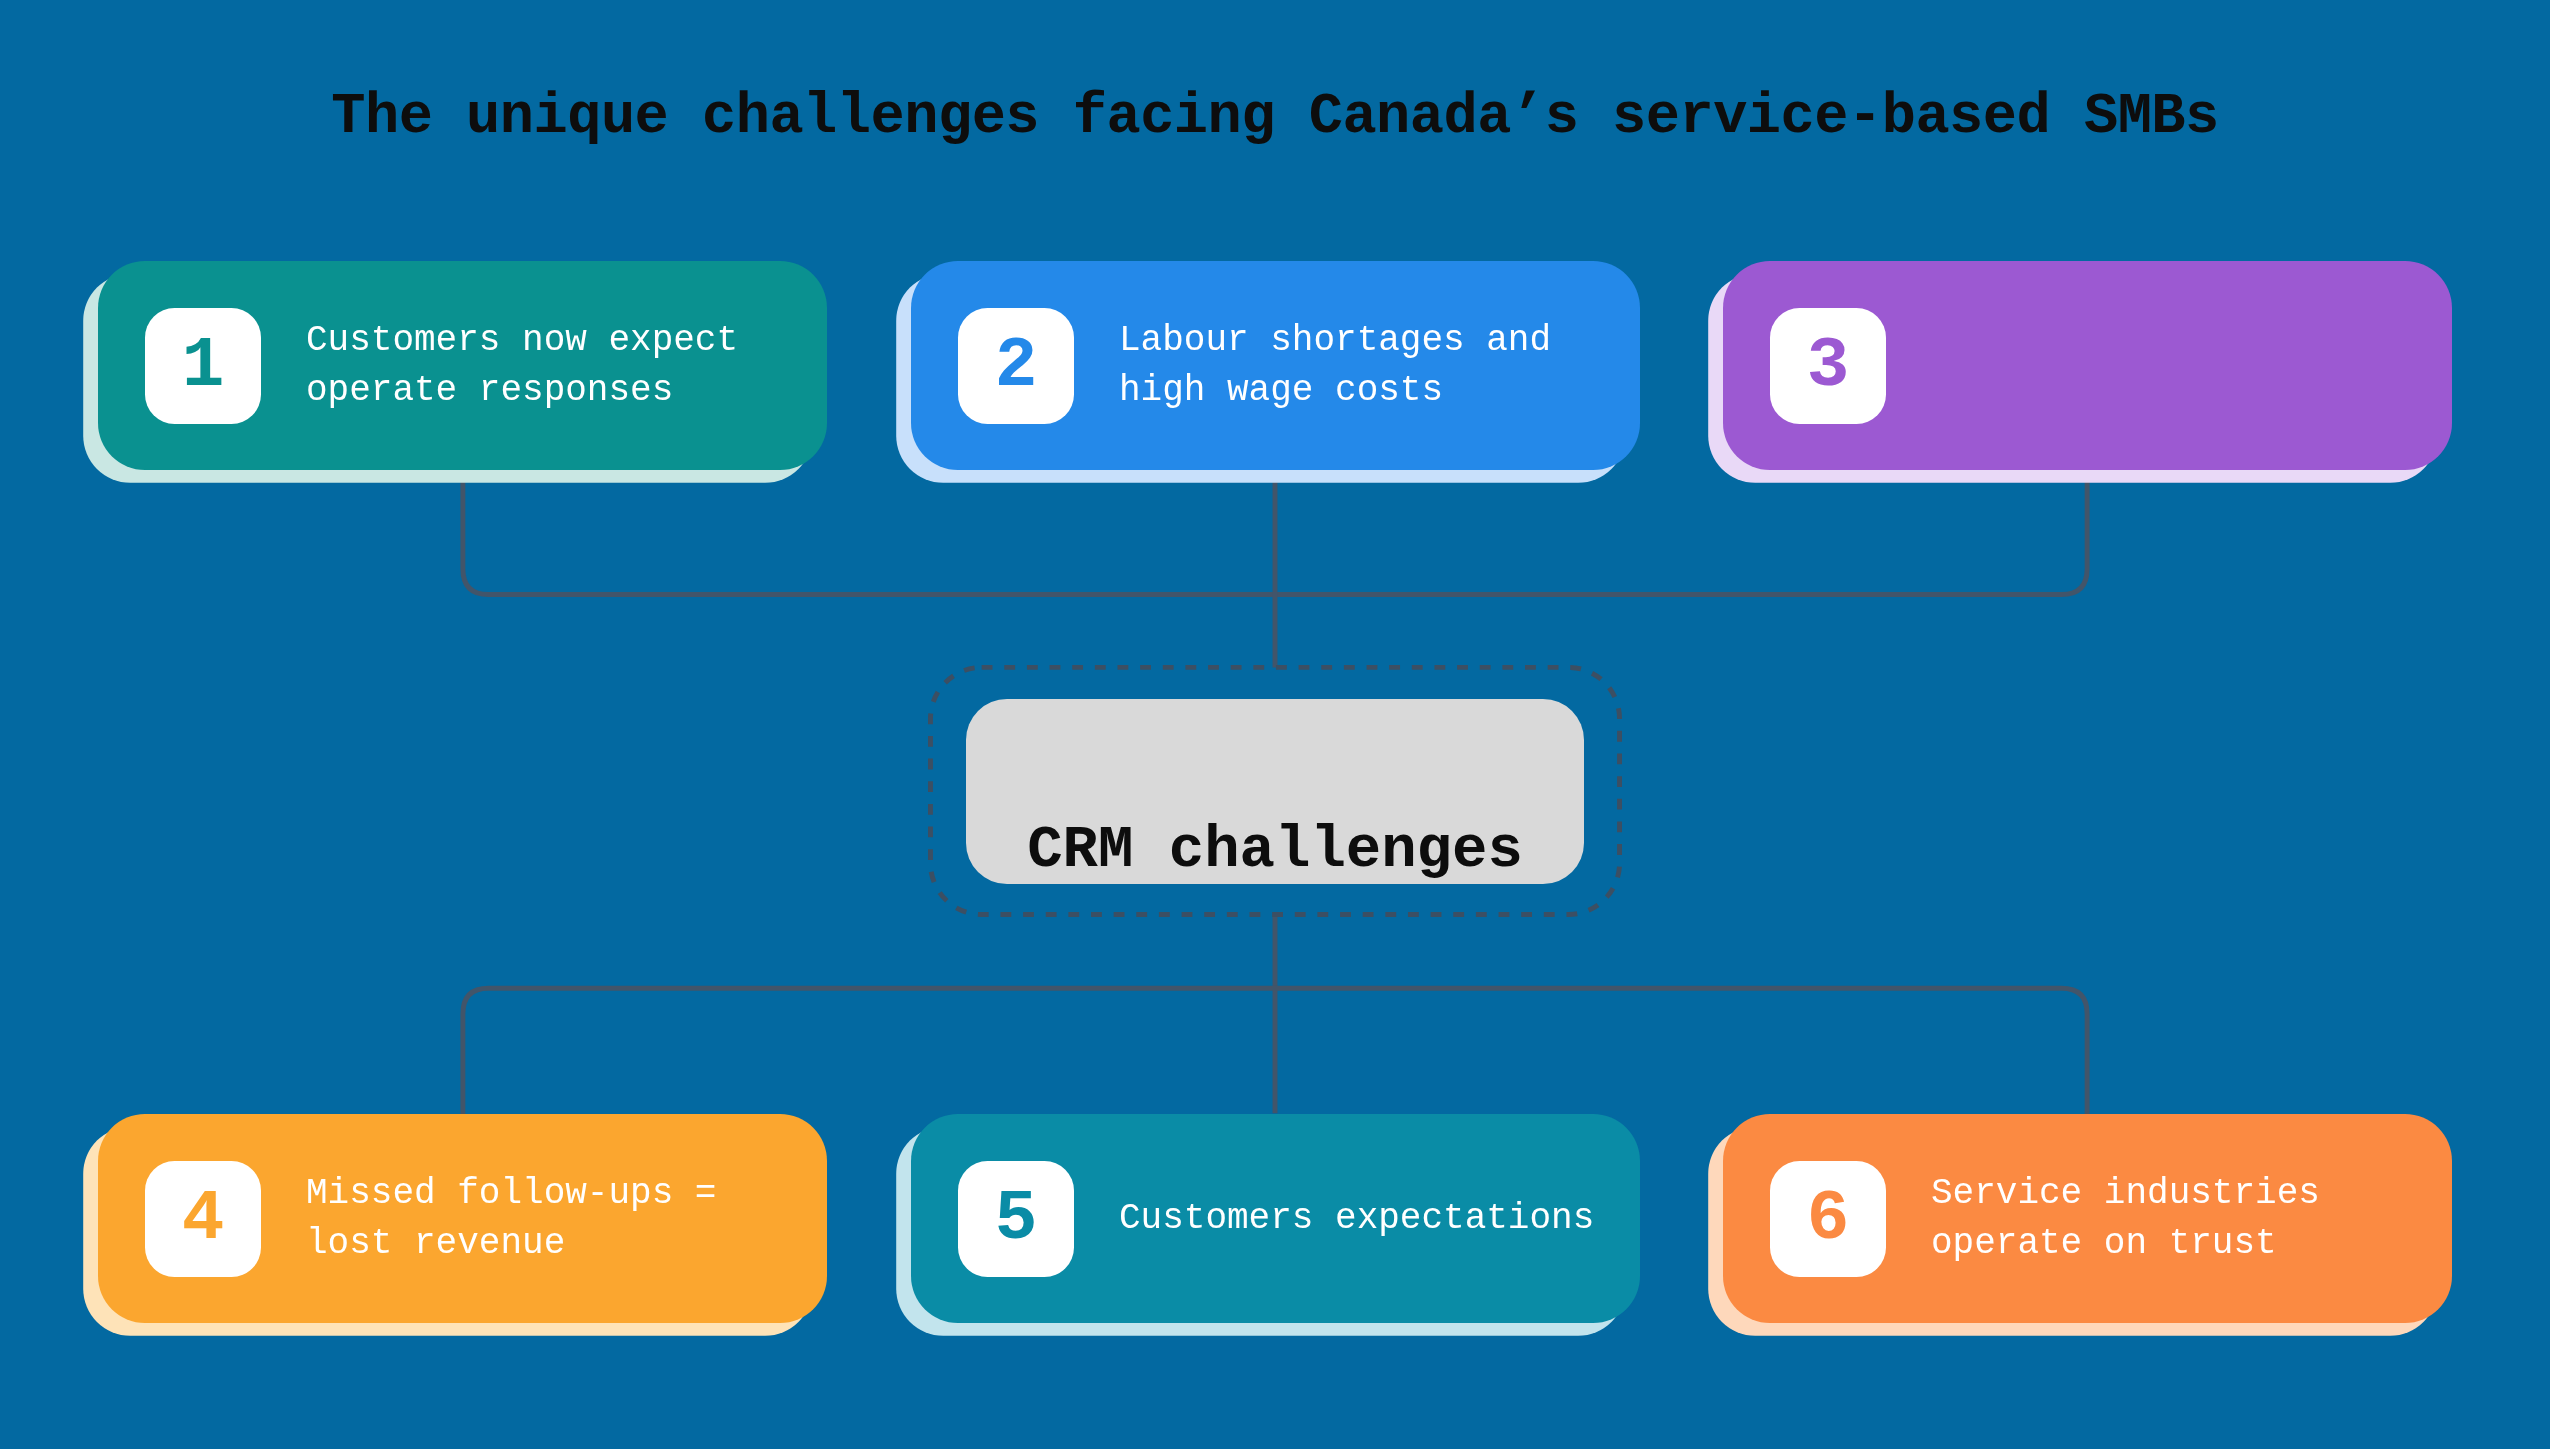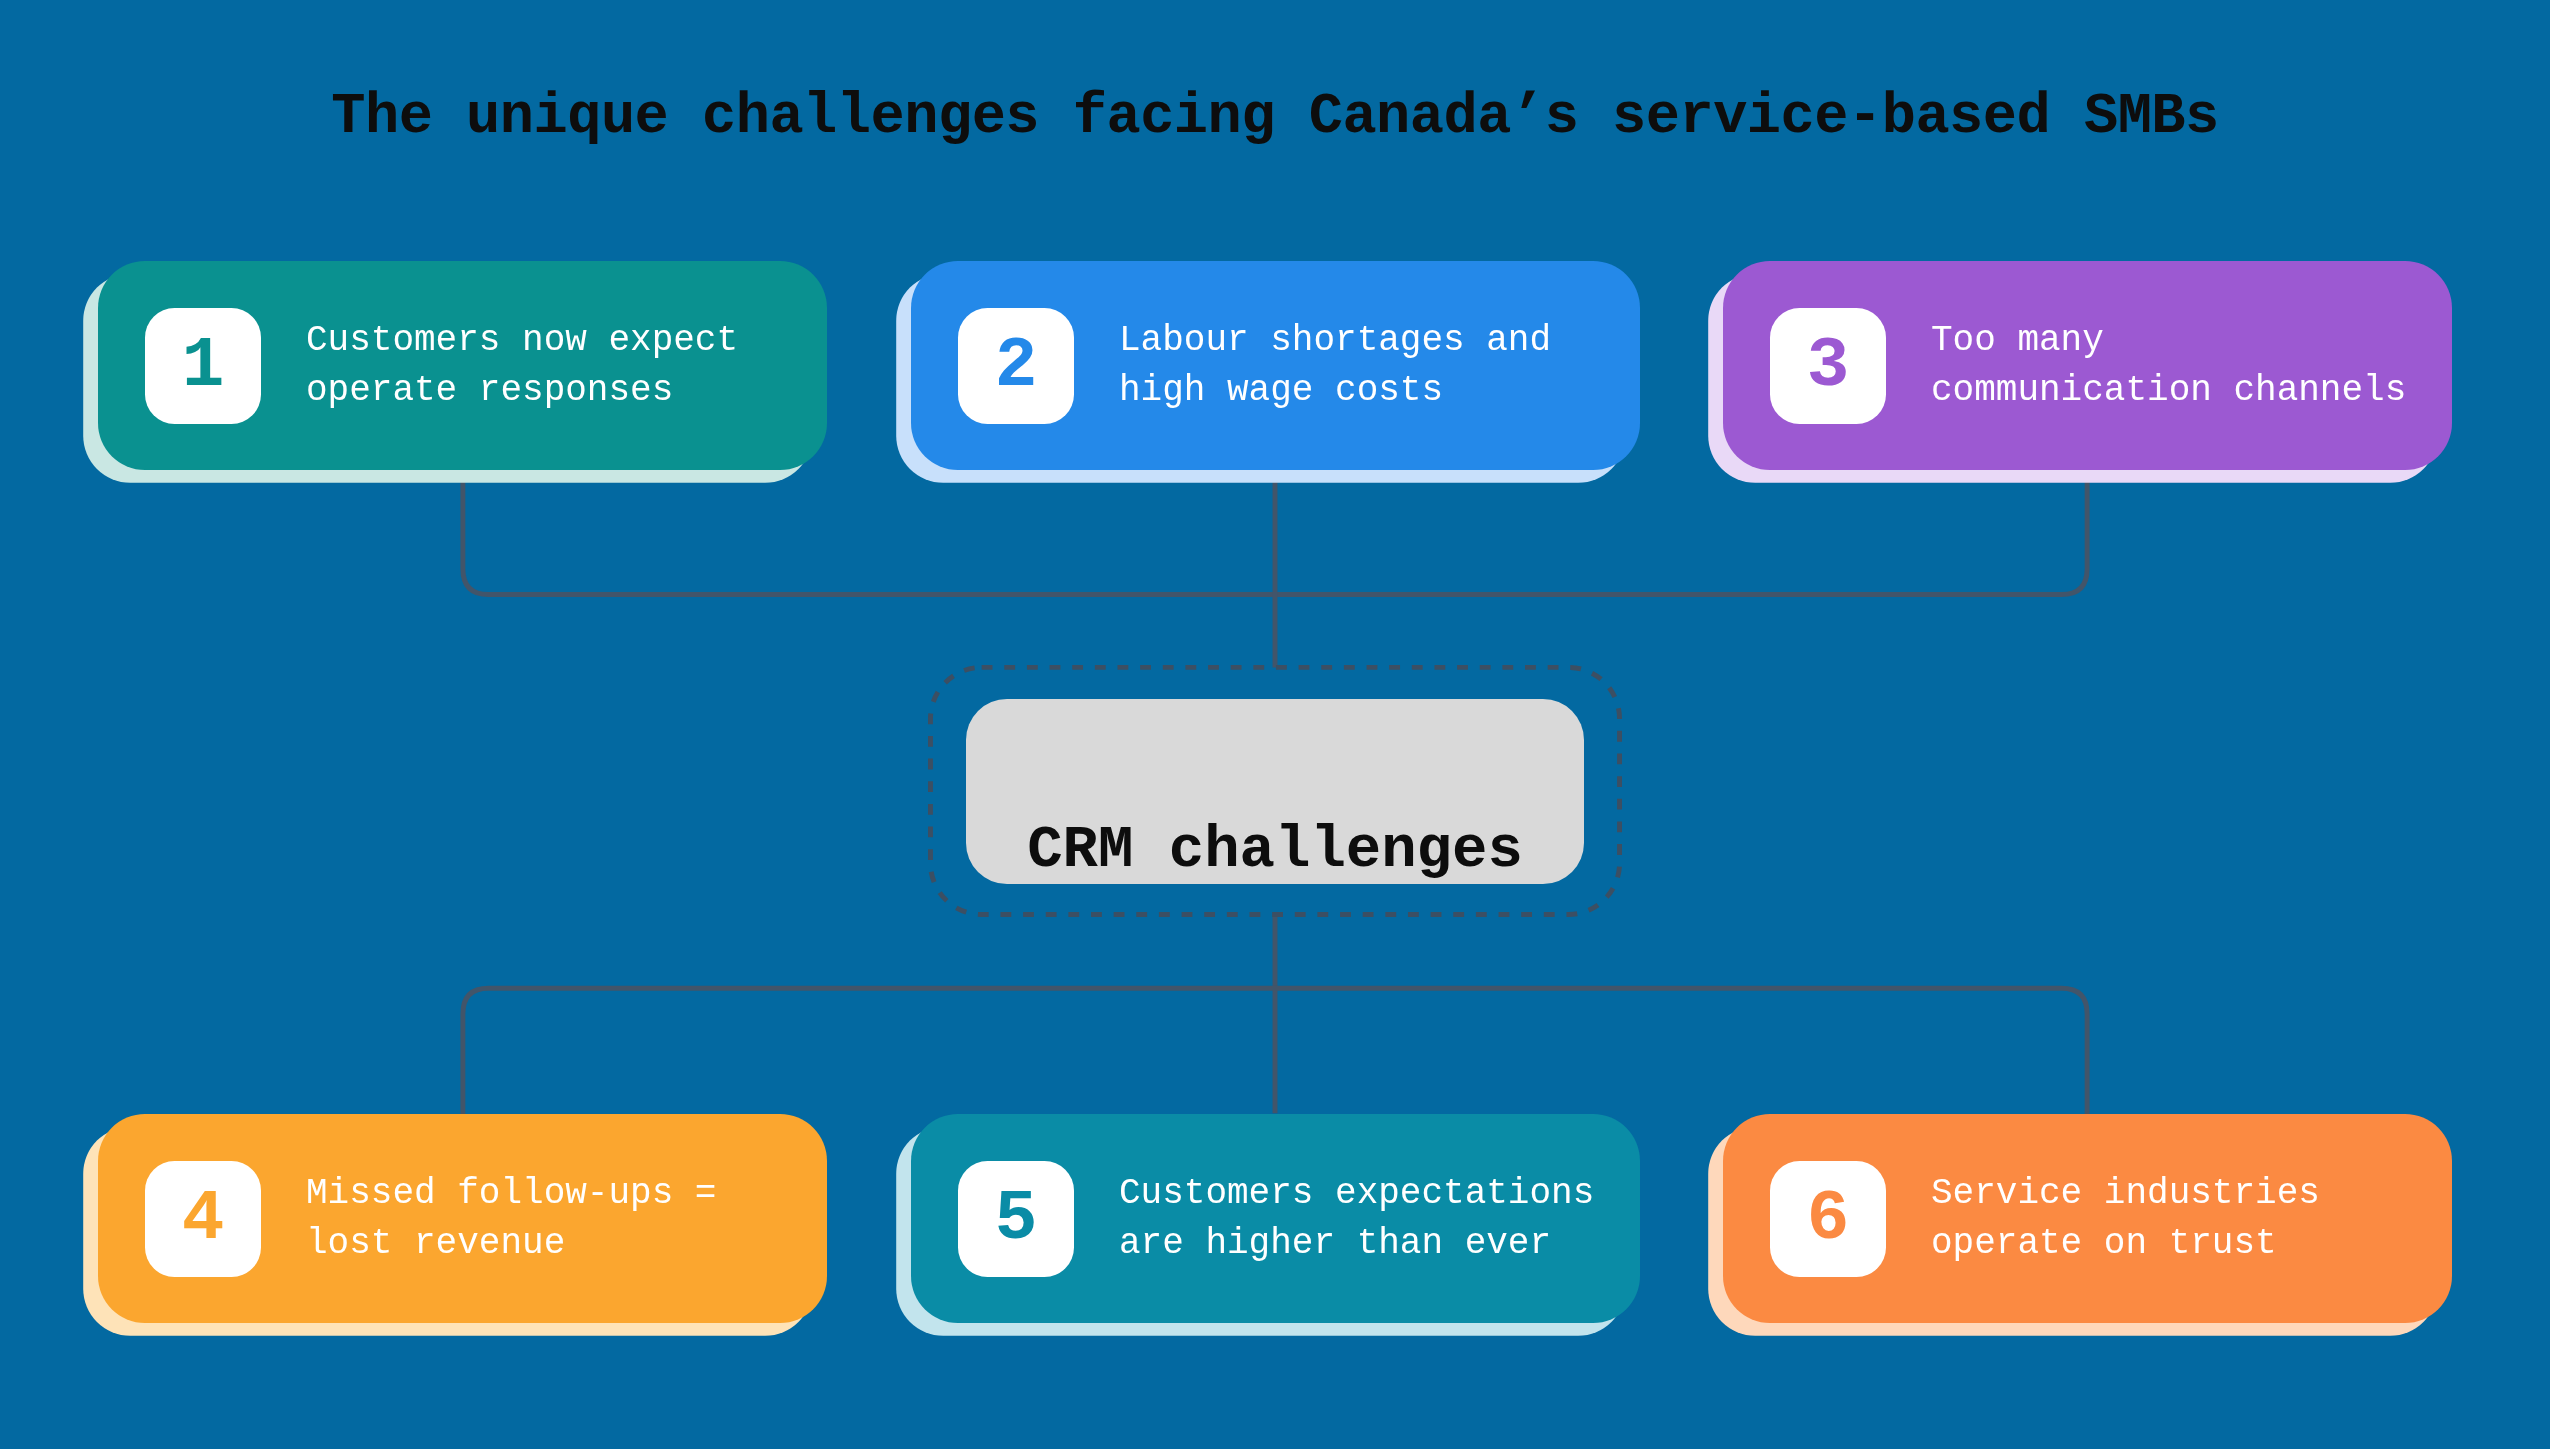--- a/index.html
+++ b/index.html
@@ -131,24 +131,20 @@
       </div>
     </div>
   </div>
 
   <div class="card pos-r1c3">
     <div class="card-shadow" style="background-color: rgb(233, 217, 247);"></div>
     <div class="card-body" style="background-color: rgb(156, 89, 210);">
       <div class="badge">
         <span style="color: rgb(156, 89, 210);">3</span>
       </div>
-      <div class="card-text">
-        <div>Too many</div>
-        <div>communication channels</div>
-      </div>
     </div>
   </div>
 
   <div class="card pos-r2c1">
     <div class="card-shadow" style="background-color: rgb(254, 227, 184);"></div>
     <div class="card-body" style="background-color: rgb(251, 166, 47);">
       <div class="badge">
         <span style="color: rgb(251, 166, 47);">4</span>
       </div>
       <div class="card-text">
@@ -159,21 +155,20 @@
   </div>
 
   <div class="card pos-r2c2">
     <div class="card-shadow" style="background-color: rgb(194, 228, 237);"></div>
     <div class="card-body" style="background-color: rgb(10, 140, 166);">
       <div class="badge">
         <span style="color: rgb(10, 140, 166);">5</span>
       </div>
       <div class="card-text">
         <div>Customers expectations</div>
-        <div>are higher than ever</div>
       </div>
     </div>
   </div>
 
   <div class="card pos-r2c3">
     <div class="card-shadow" style="background-color: rgb(254, 216, 187);"></div>
     <div class="card-body" style="background-color: rgb(251, 138, 66);">
       <div class="badge">
         <span style="color: rgb(251, 138, 66);">6</span>
       </div>

